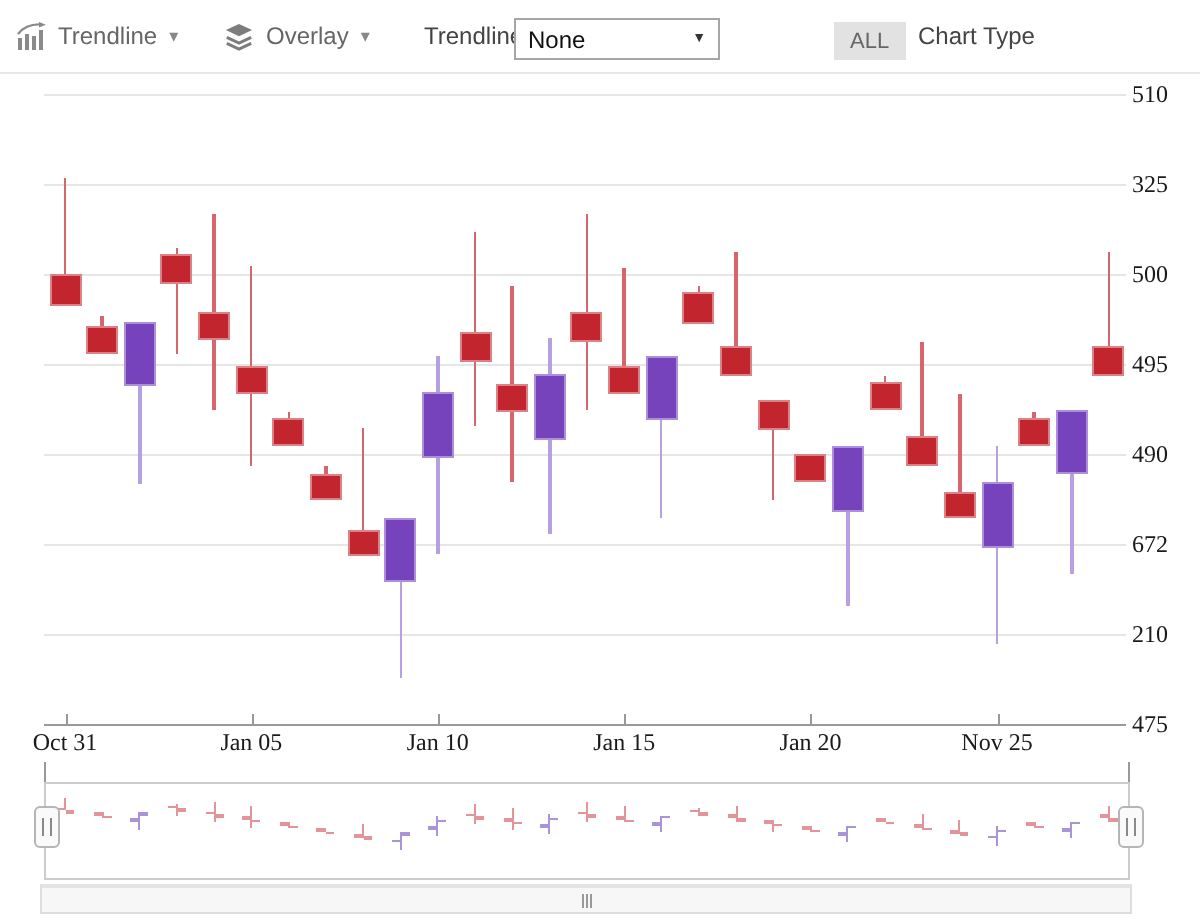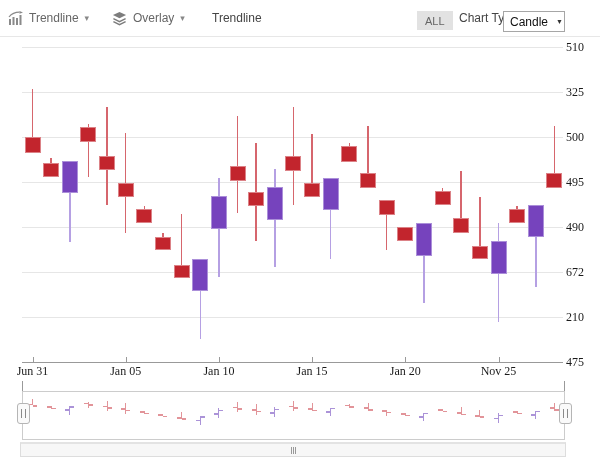--- a/index.html
+++ b/index.html
@@ -52,21 +52,21 @@
       <div style="position: absolute; left: 566px; top: 175px; font: 12px &quot;Liberation Serif&quot;, serif; color: rgb(26, 26, 26);">495</div>
       <div style="position: absolute; left: 22px; top: 227px; width: 541px; height: 1px; background: rgb(230, 230, 230);"></div>
       <div style="position: absolute; left: 566px; top: 220px; font: 12px &quot;Liberation Serif&quot;, serif; color: rgb(26, 26, 26);">490</div>
       <div style="position: absolute; left: 22px; top: 272px; width: 541px; height: 1px; background: rgb(230, 230, 230);"></div>
       <div style="position: absolute; left: 566px; top: 265px; font: 12px &quot;Liberation Serif&quot;, serif; color: rgb(26, 26, 26);">672</div>
       <div style="position: absolute; left: 22px; top: 317px; width: 541px; height: 1px; background: rgb(230, 230, 230);"></div>
       <div style="position: absolute; left: 566px; top: 310px; font: 12px &quot;Liberation Serif&quot;, serif; color: rgb(26, 26, 26);">210</div>
       <div style="position: absolute; left: 22px; top: 362px; width: 541px; height: 1px; background: rgb(153, 153, 153);"></div>
       <div style="position: absolute; left: 566px; top: 355px; font: 12px &quot;Liberation Serif&quot;, serif; color: rgb(26, 26, 26);">475</div>
       <div style="position: absolute; left: 32.5px; top: 357px; width: 1px; height: 5px; background: rgb(153, 153, 153);"></div>
-      <div style="position: absolute; left: 6.5px; top: 364px; width: 52px; text-align: center; font: 12px &quot;Liberation Serif&quot;, serif; color: rgb(26, 26, 26);">Jun 31</div>
+      <div style="position: absolute; left: 6.5px; top: 364px; width: 52px; text-align: center; font: 12px &quot;Liberation Serif&quot;, serif; color: rgb(26, 26, 26);">Oct 31</div>
       <div style="position: absolute; left: 125.7px; top: 357px; width: 1px; height: 5px; background: rgb(153, 153, 153);"></div>
       <div style="position: absolute; left: 99.7px; top: 364px; width: 52px; text-align: center; font: 12px &quot;Liberation Serif&quot;, serif; color: rgb(26, 26, 26);">Jan 05</div>
       <div style="position: absolute; left: 218.9px; top: 357px; width: 1px; height: 5px; background: rgb(153, 153, 153);"></div>
       <div style="position: absolute; left: 192.9px; top: 364px; width: 52px; text-align: center; font: 12px &quot;Liberation Serif&quot;, serif; color: rgb(26, 26, 26);">Jan 10</div>
       <div style="position: absolute; left: 312.1px; top: 357px; width: 1px; height: 5px; background: rgb(153, 153, 153);"></div>
       <div style="position: absolute; left: 286.1px; top: 364px; width: 52px; text-align: center; font: 12px &quot;Liberation Serif&quot;, serif; color: rgb(26, 26, 26);">Jan 15</div>
       <div style="position: absolute; left: 405.3px; top: 357px; width: 1px; height: 5px; background: rgb(153, 153, 153);"></div>
       <div style="position: absolute; left: 379.3px; top: 364px; width: 52px; text-align: center; font: 12px &quot;Liberation Serif&quot;, serif; color: rgb(26, 26, 26);">Jan 20</div>
       <div style="position: absolute; left: 498.5px; top: 357px; width: 1px; height: 5px; background: rgb(153, 153, 153);"></div>
       <div style="position: absolute; left: 472.5px; top: 364px; width: 52px; text-align: center; font: 12px &quot;Liberation Serif&quot;, serif; color: rgb(26, 26, 26);">Nov 25</div>
@@ -233,29 +233,29 @@
         <path d="M8 1 L15 4.3 8 7.6 1 4.3z" fill="#7d7d7d"></path>
         <path d="M1.5 8.2l6.5 3.1 6.5-3.1" stroke="#7d7d7d" stroke-width="1.6" fill="none"></path>
         <path d="M1.5 11.4l6.5 3.1 6.5-3.1" stroke="#7d7d7d" stroke-width="1.6" fill="none"></path>
       </svg>
       <span>Overlay</span>
       <span class="caret">▾</span>
     </div>
 
     <span class="plain-label" style="left:212px">Trendline</span>
 
+    <div class="select" style="left:257px;top:9px;width:103px;height:21px">
+      <span>None</span>
+      <span class="sel-arrow">▼</span>
+    </div>
 
     <button class="all-btn">ALL</button>
 
     <span class="plain-label" style="left:459px">Chart Type</span>
 
-    <div class="select" style="left:503px;top:11px;width:62px;height:21px">
-      <span>Candle</span>
-      <span class="sel-arrow">▼</span>
-    </div>
   </div>
 
   <div class="nav-tick" style="left:22px"></div>
   <div class="nav-tick" style="left:564px"></div>
   <div class="navbox"></div>
   <div class="handle" style="left:17px">
     <span class="grip"></span>
   </div>
   <div class="handle" style="left:559px">
     <span class="grip"></span>

